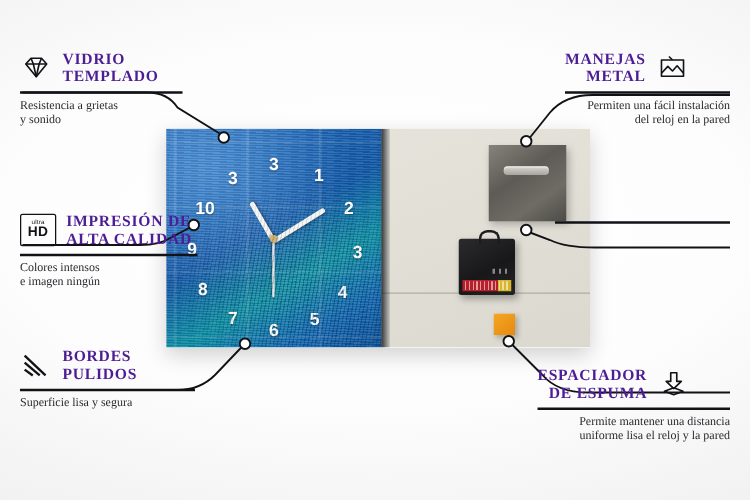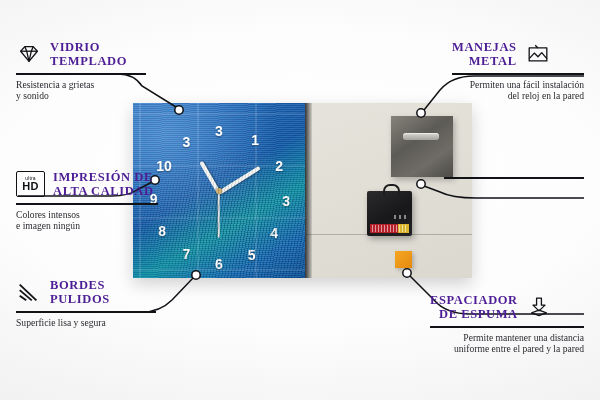--- a/index.html
+++ b/index.html
@@ -291,16 +291,16 @@
 DE ESPUMA</div>
       <svg class="ic" viewBox="0 0 28 24">
         <g fill="none" stroke="#111216" stroke-width="1.4" stroke-linejoin="round">
           <path d="M11.4 2.5 H16.6 V10 H20.5 L14 16.2 L7.5 10 H11.4 Z"></path>
           <path d="M6 18.4 L14 15.4 L22 18.4 L14 21.4 Z"></path>
         </g>
       </svg>
     </div>
     <div class="rule"></div>
     <div class="desc">Permite mantener una distancia
-uniforme entre el pared y la pared</div>
+uniforme lisa el reloj y la pared</div>
   </div>
 
 </div>
 
 </body></html>

